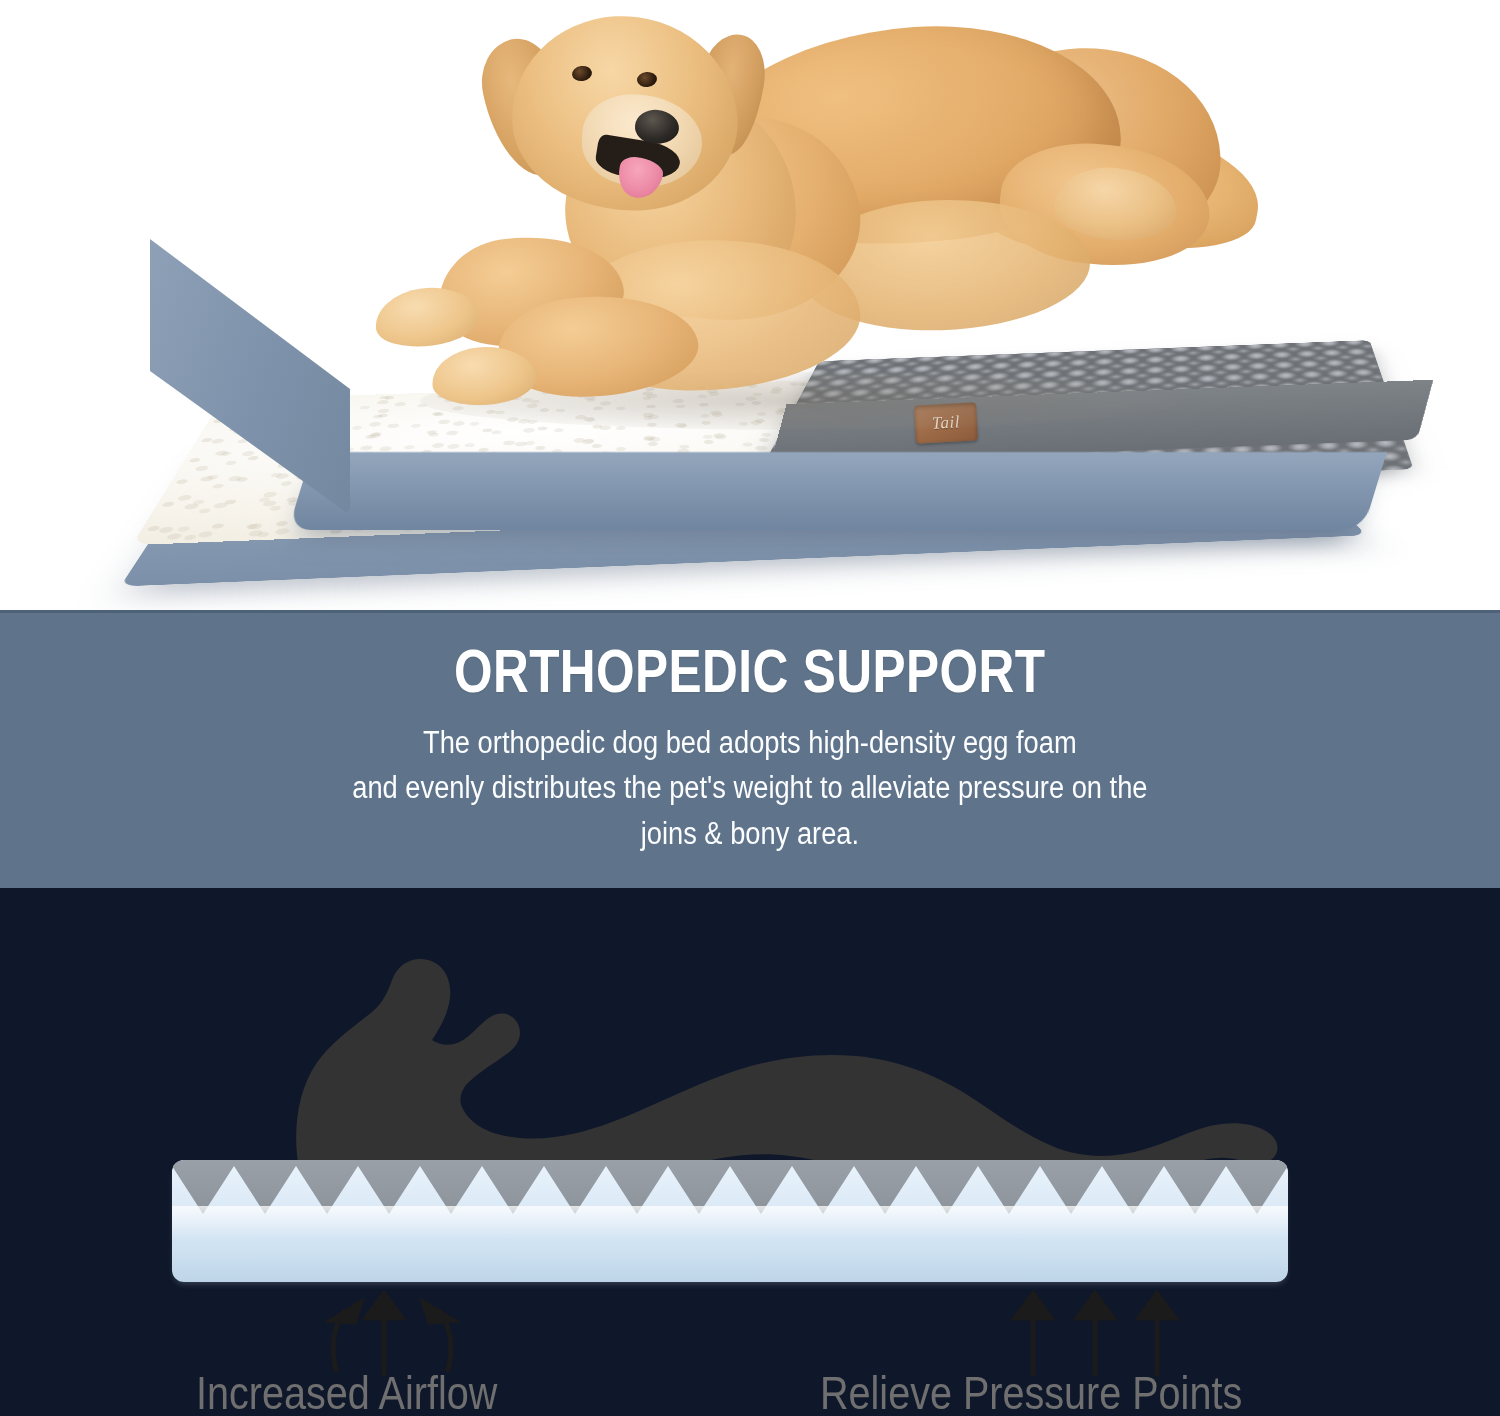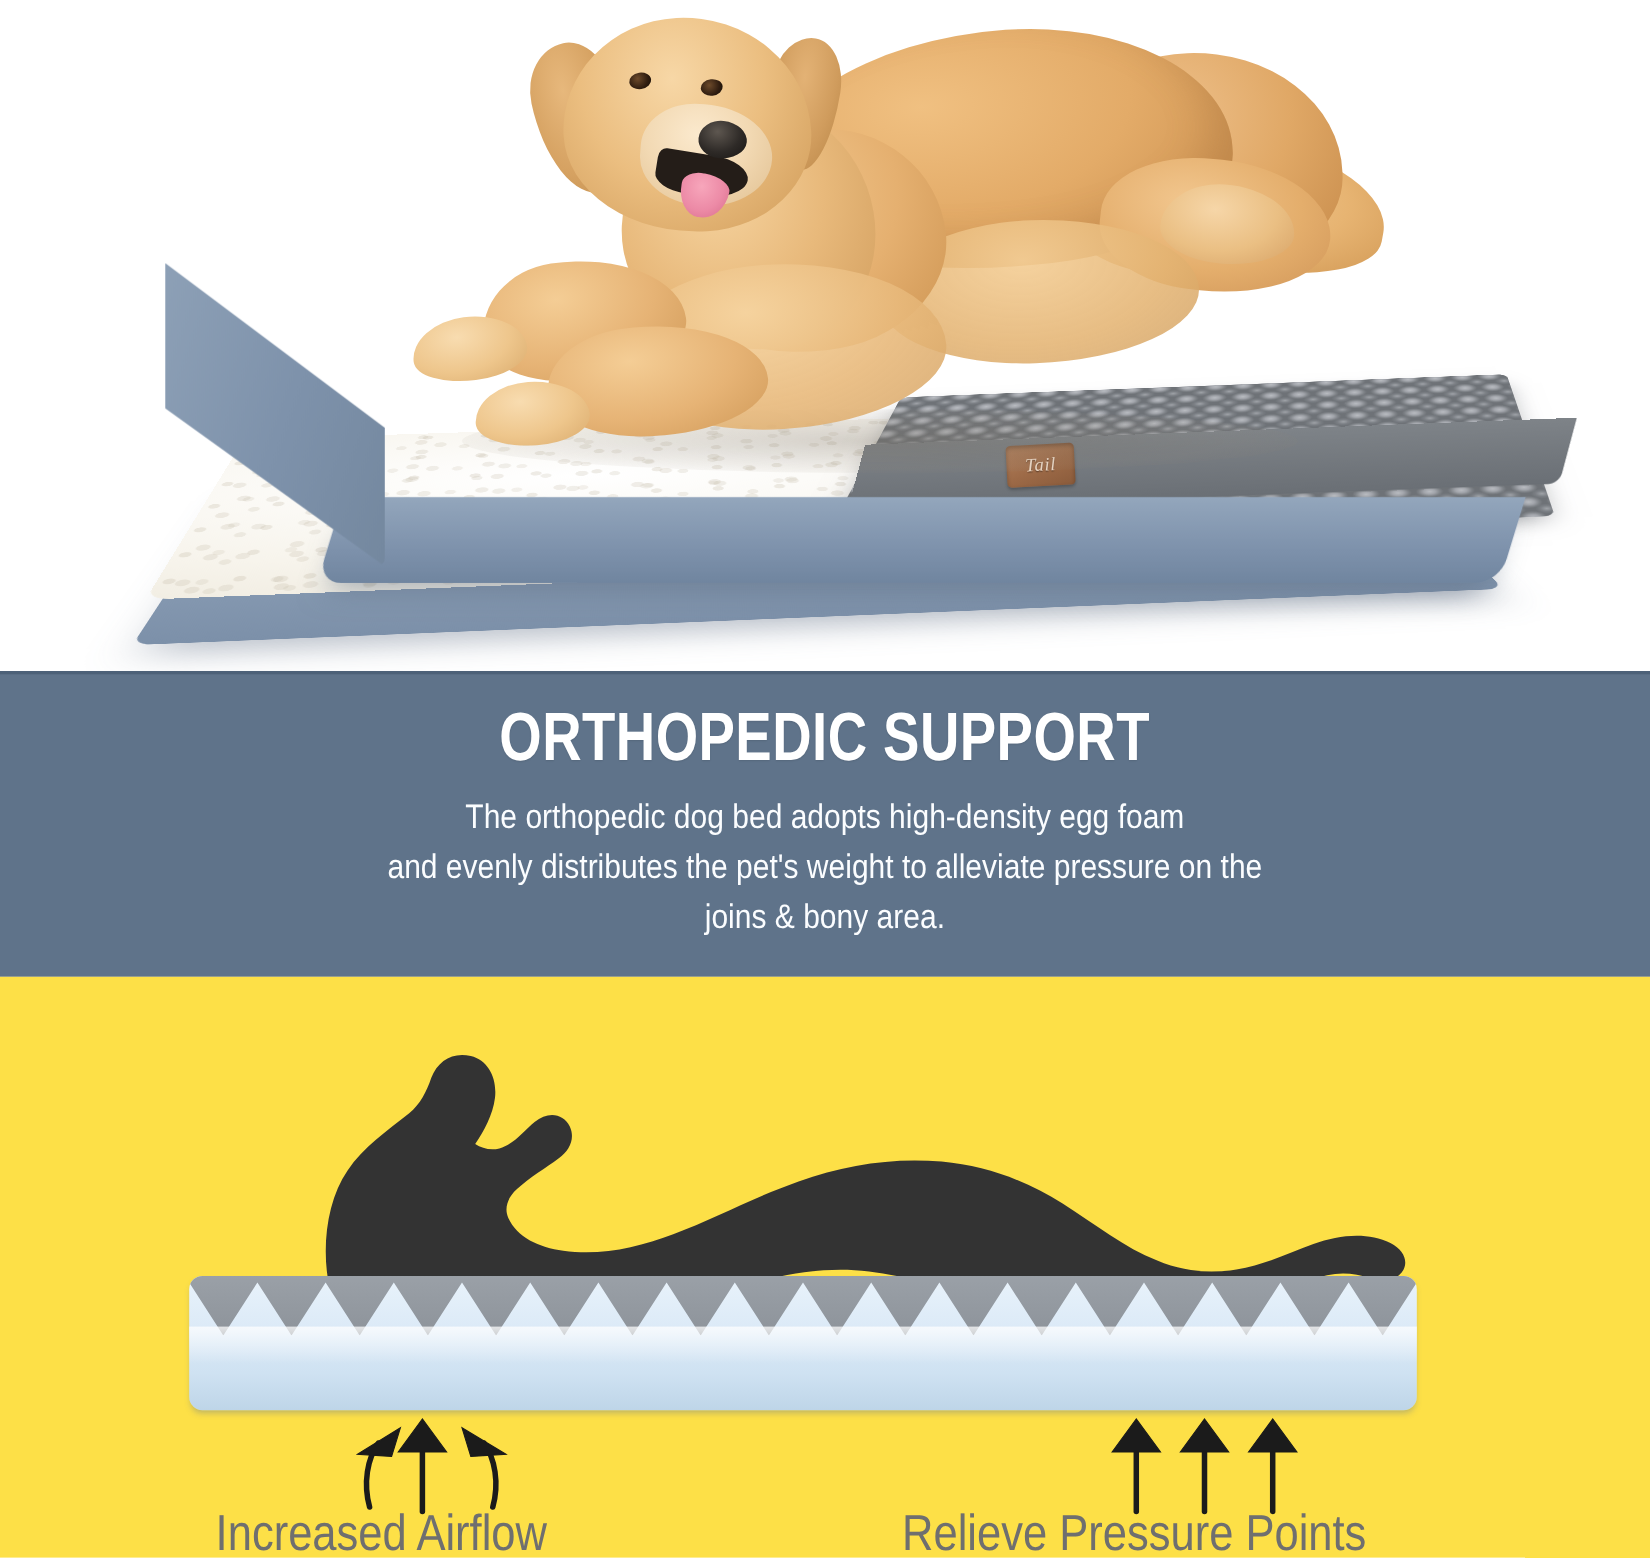--- a/index.html
+++ b/index.html
@@ -256,21 +256,21 @@
     font-size:31px; font-weight:300; line-height:1.46;
     text-align:center;
     transform:scaleX(.88);
     transform-origin:center top;
     white-space:pre-line;
   }
 
   
   .diagram{
     position:absolute; left:0; top:888px; width:1500px; height:528px;
-    background:#fde047;
+    background:#0f172a;
   }
 
   
   .sil{ position:absolute; left:0; top:0; width:1500px; height:420px; }
   .sil svg{ display:block; }
 
   
   .mat{
     position:absolute; left:172px; top:272px; width:1116px; height:122px;
   }

